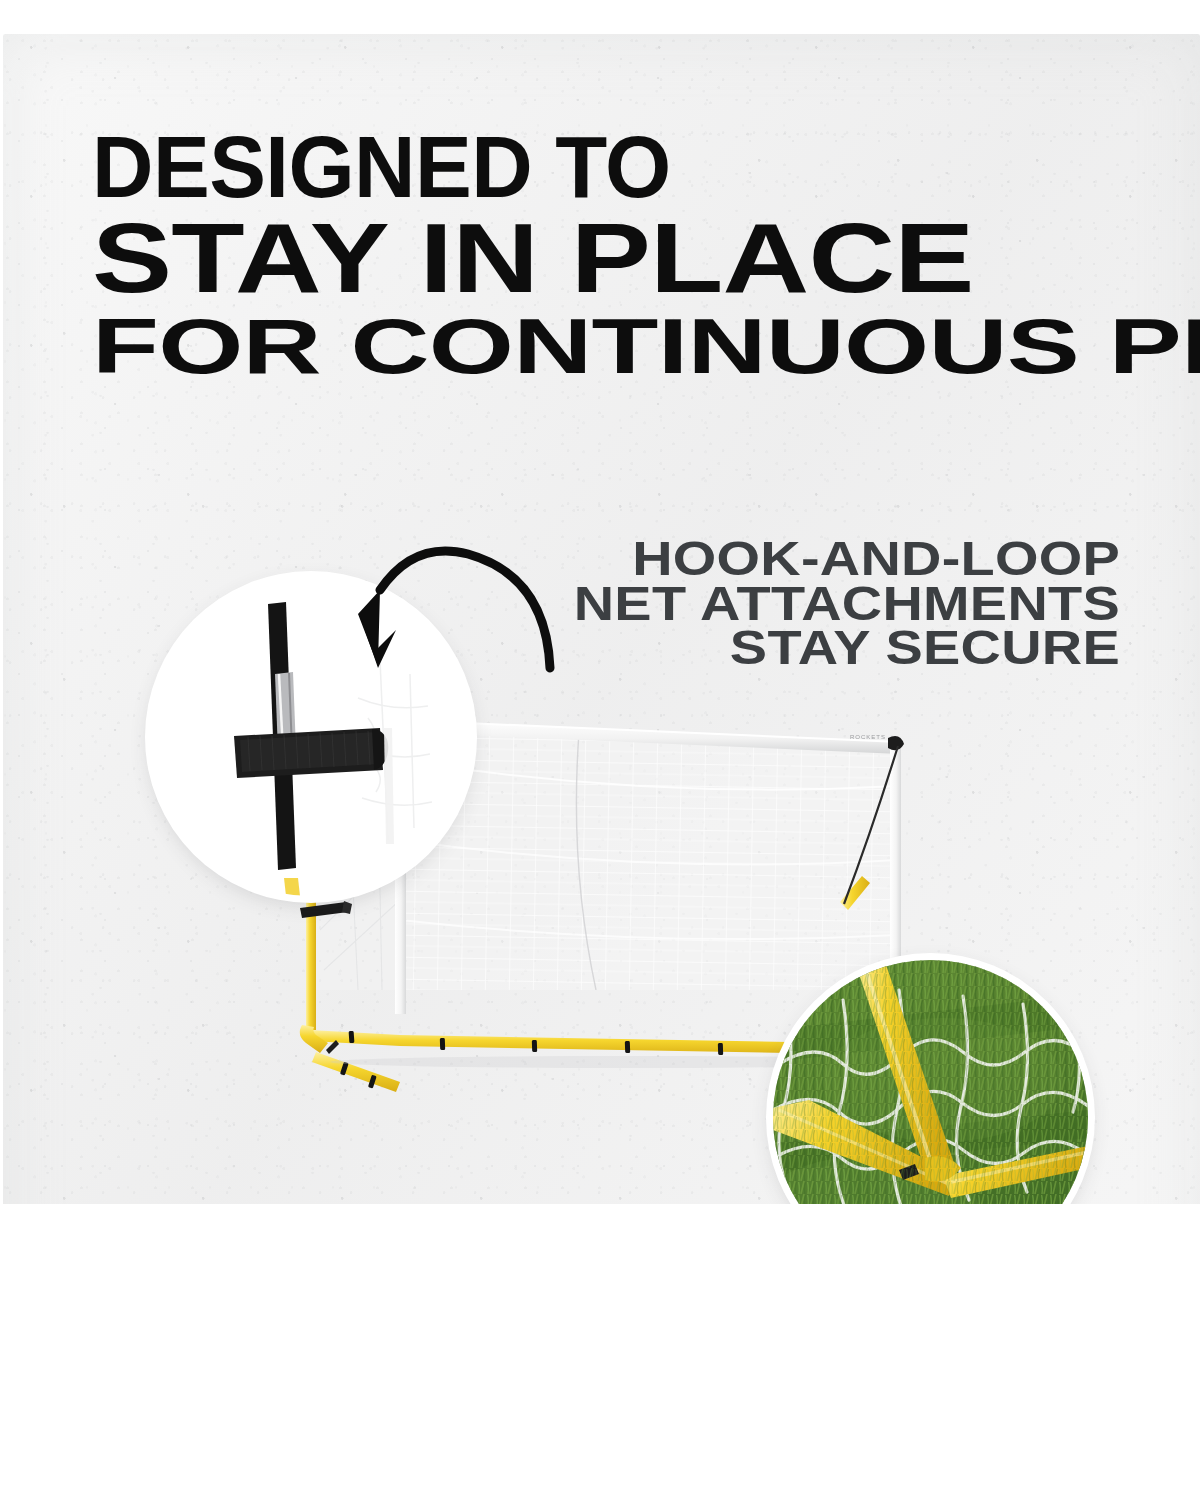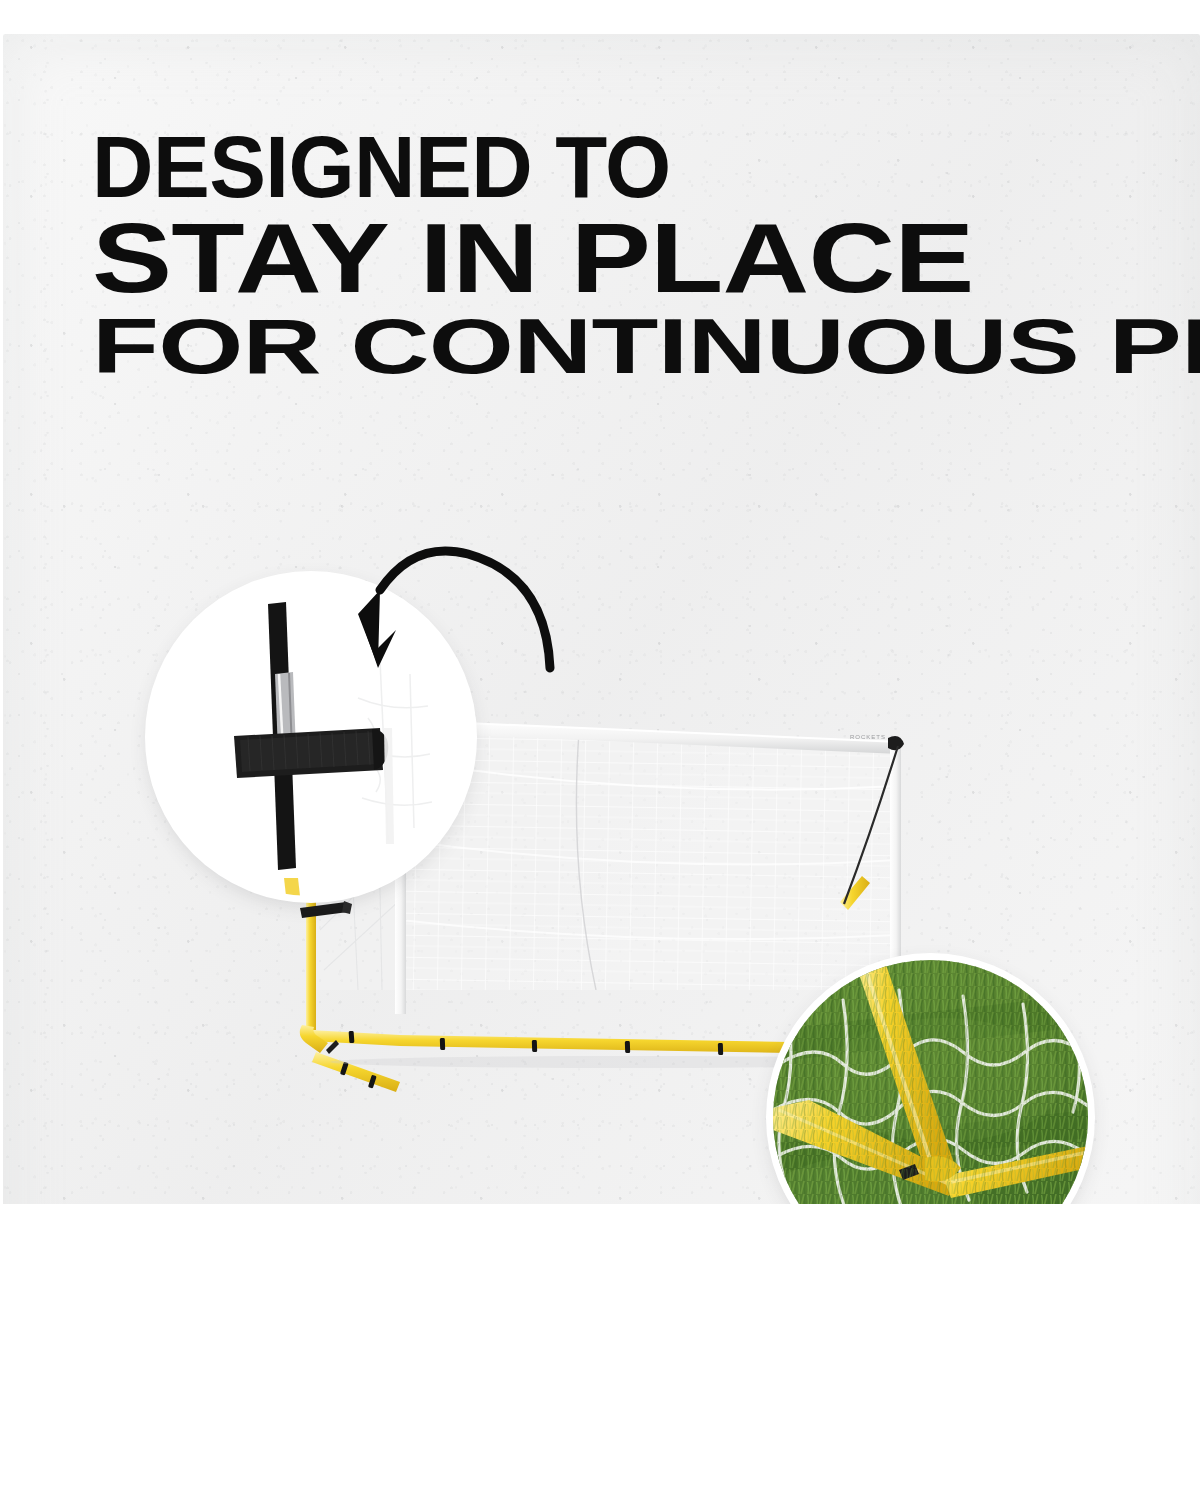--- a/index.html
+++ b/index.html
@@ -331,20 +331,25 @@
       <rect width="315" height="315" fill="url(#blades)" opacity=".5"></rect>
     </svg>
   </div>
 
   <div id="headline">
     <span class="hl hl1">DESIGNED TO</span>
     <span class="hl hl2">STAY IN PLACE</span>
     <span class="hl hl3">FOR CONTINUOUS PLAY</span>
   </div>
 
+  <div class="caption" id="caption-top">
+    <span>HOOK-AND-LOOP</span>
+    <span>NET ATTACHMENTS</span>
+    <span>STAY SECURE</span>
+  </div>
 
 
   <div class="arrow" id="arrow-top">
     <svg viewBox="0 0 250 160" width="250" height="160" aria-hidden="true">
       <path d="M232 150 Q228 58 150 36 Q96 22 62 72" stroke="#0d0d0d" stroke-width="9" fill="none" stroke-linecap="round"></path>
       <path d="M62 72 L60 146 L60 148 L40 96 Z" fill="#0d0d0d"></path>
       <path d="M60 150 L78 112 L60 130 L42 98 Z" fill="#0d0d0d"></path>
     </svg>
   </div>
 

